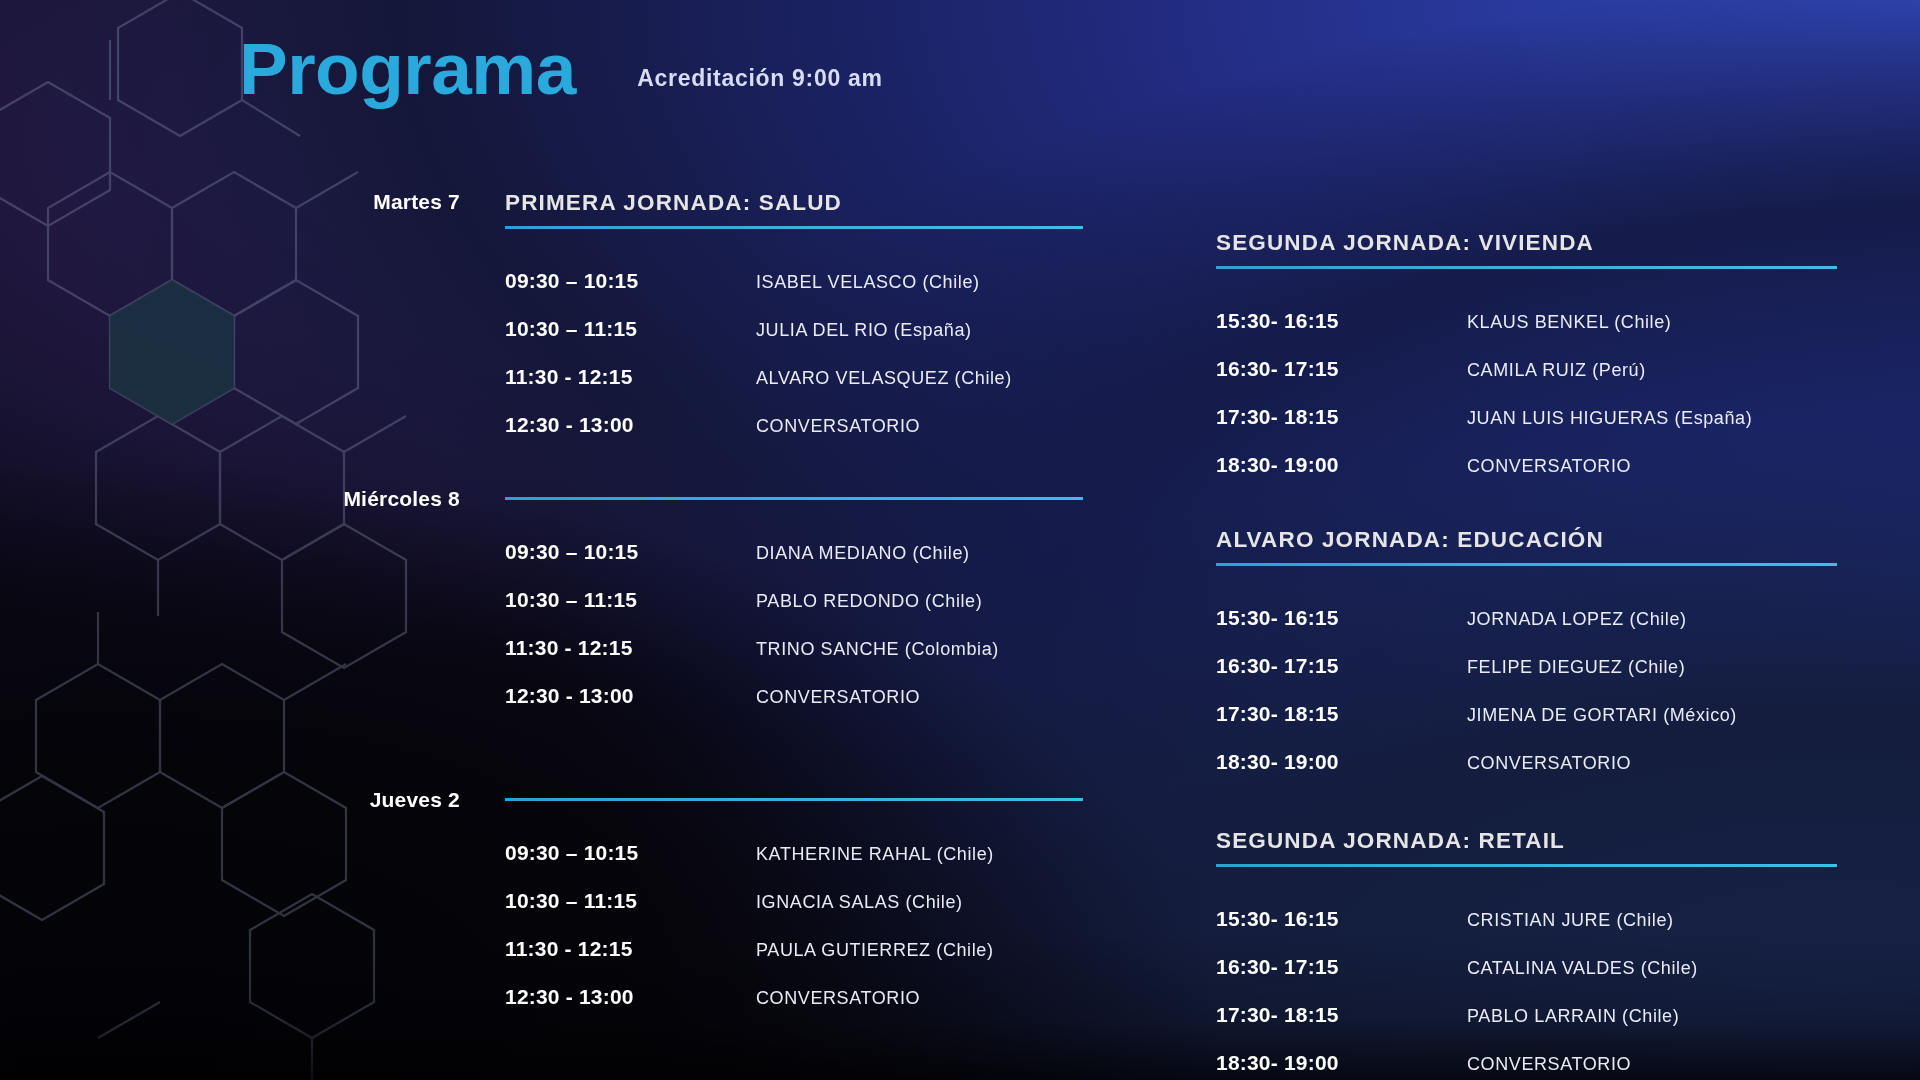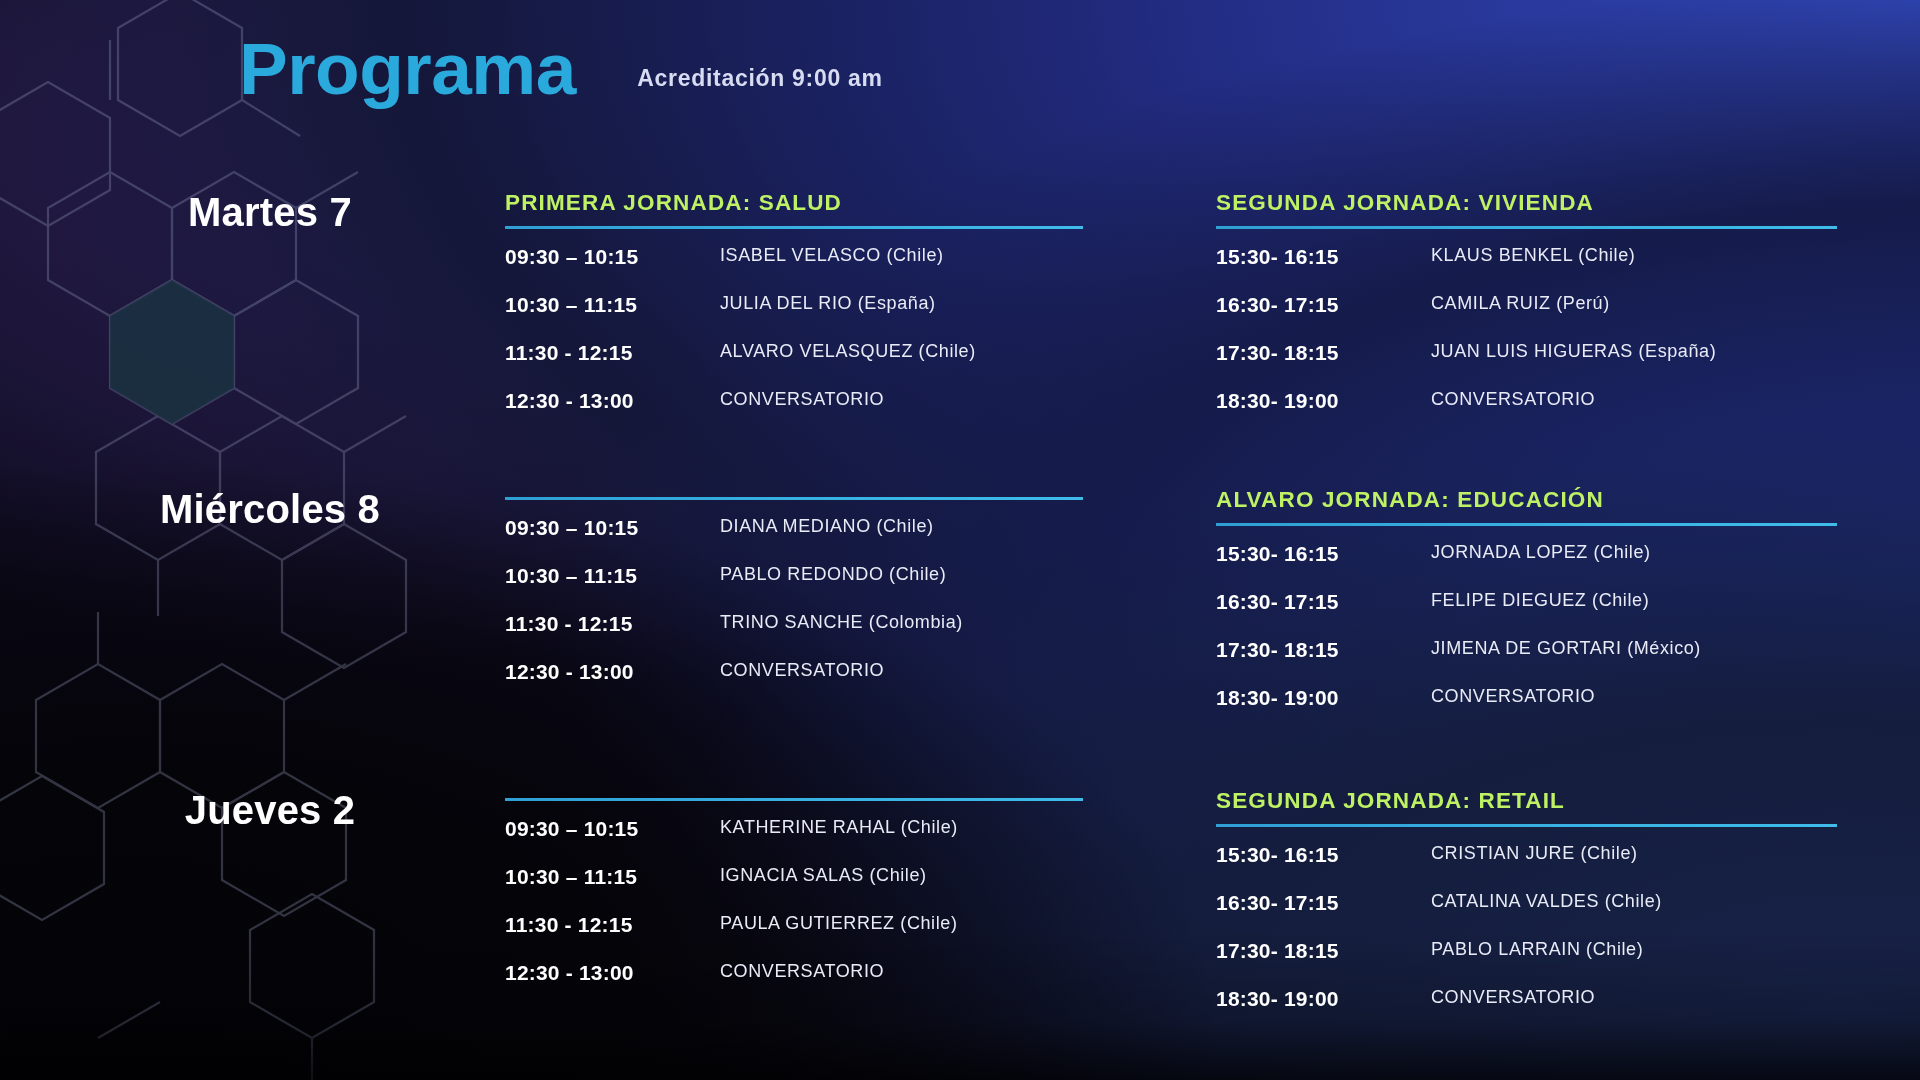--- a/index.html
+++ b/index.html
@@ -90,44 +90,45 @@
   }
 
   
   .day-block { position:absolute; left:0; width:1920px; }
   #day-0 { top:190px; }
   #day-1 { top:487px; }
   #day-2 { top:788px; }
 
   .day-name {
     position:absolute; left:80px; top:0; width:380px;
-    text-align:center;
-    font-size:40px; font-weight:700; color:#ffffff;
+    text-align:right;
+    font-size:21px; font-weight:700; color:#ffffff;
     letter-spacing:0.2px;
   }
 
   .jornada { position:absolute; top:0; }
   .jornada.left  { left:505px;  width:620px; }
-  .jornada.right { left:1216px; width:680px; }
+  .jornada.right { left:1216px; width:680px;margin-top:40px; }
 
   .jornada-title {
-    font-size:22.5px; font-weight:700; color:#bef264;
+    font-size:22.5px; font-weight:700; color:#e5e5e5;
     letter-spacing:1.15px; white-space:nowrap;
   }
   .jornada-rule {
     height:3px; margin-top:10px;
     background:linear-gradient(to right, #2f9fd4 0%, #38b2e2 55%, #3fbce9 100%);
   }
   .jornada.left  .jornada-rule { width:578px; }
   .jornada.right .jornada-rule { width:621px; }
 
   .sessions { margin-top:16px; }
   .session-row {
-    display:flex; align-items:flex-start;
+    display:flex; align-items:flex-end;
     height:48px;
+    gap:36px;
   }
   .session-time {
     font-size:21px; font-weight:700; color:#ffffff;
     letter-spacing:0.2px; white-space:nowrap;
   }
   .jornada.left  .session-time { width:215px; }
   .jornada.right .session-time { width:215px; }
   .session-speaker {
     font-size:18px; font-weight:300; color:#e9ecf7;
     letter-spacing:0.6px; white-space:nowrap;

